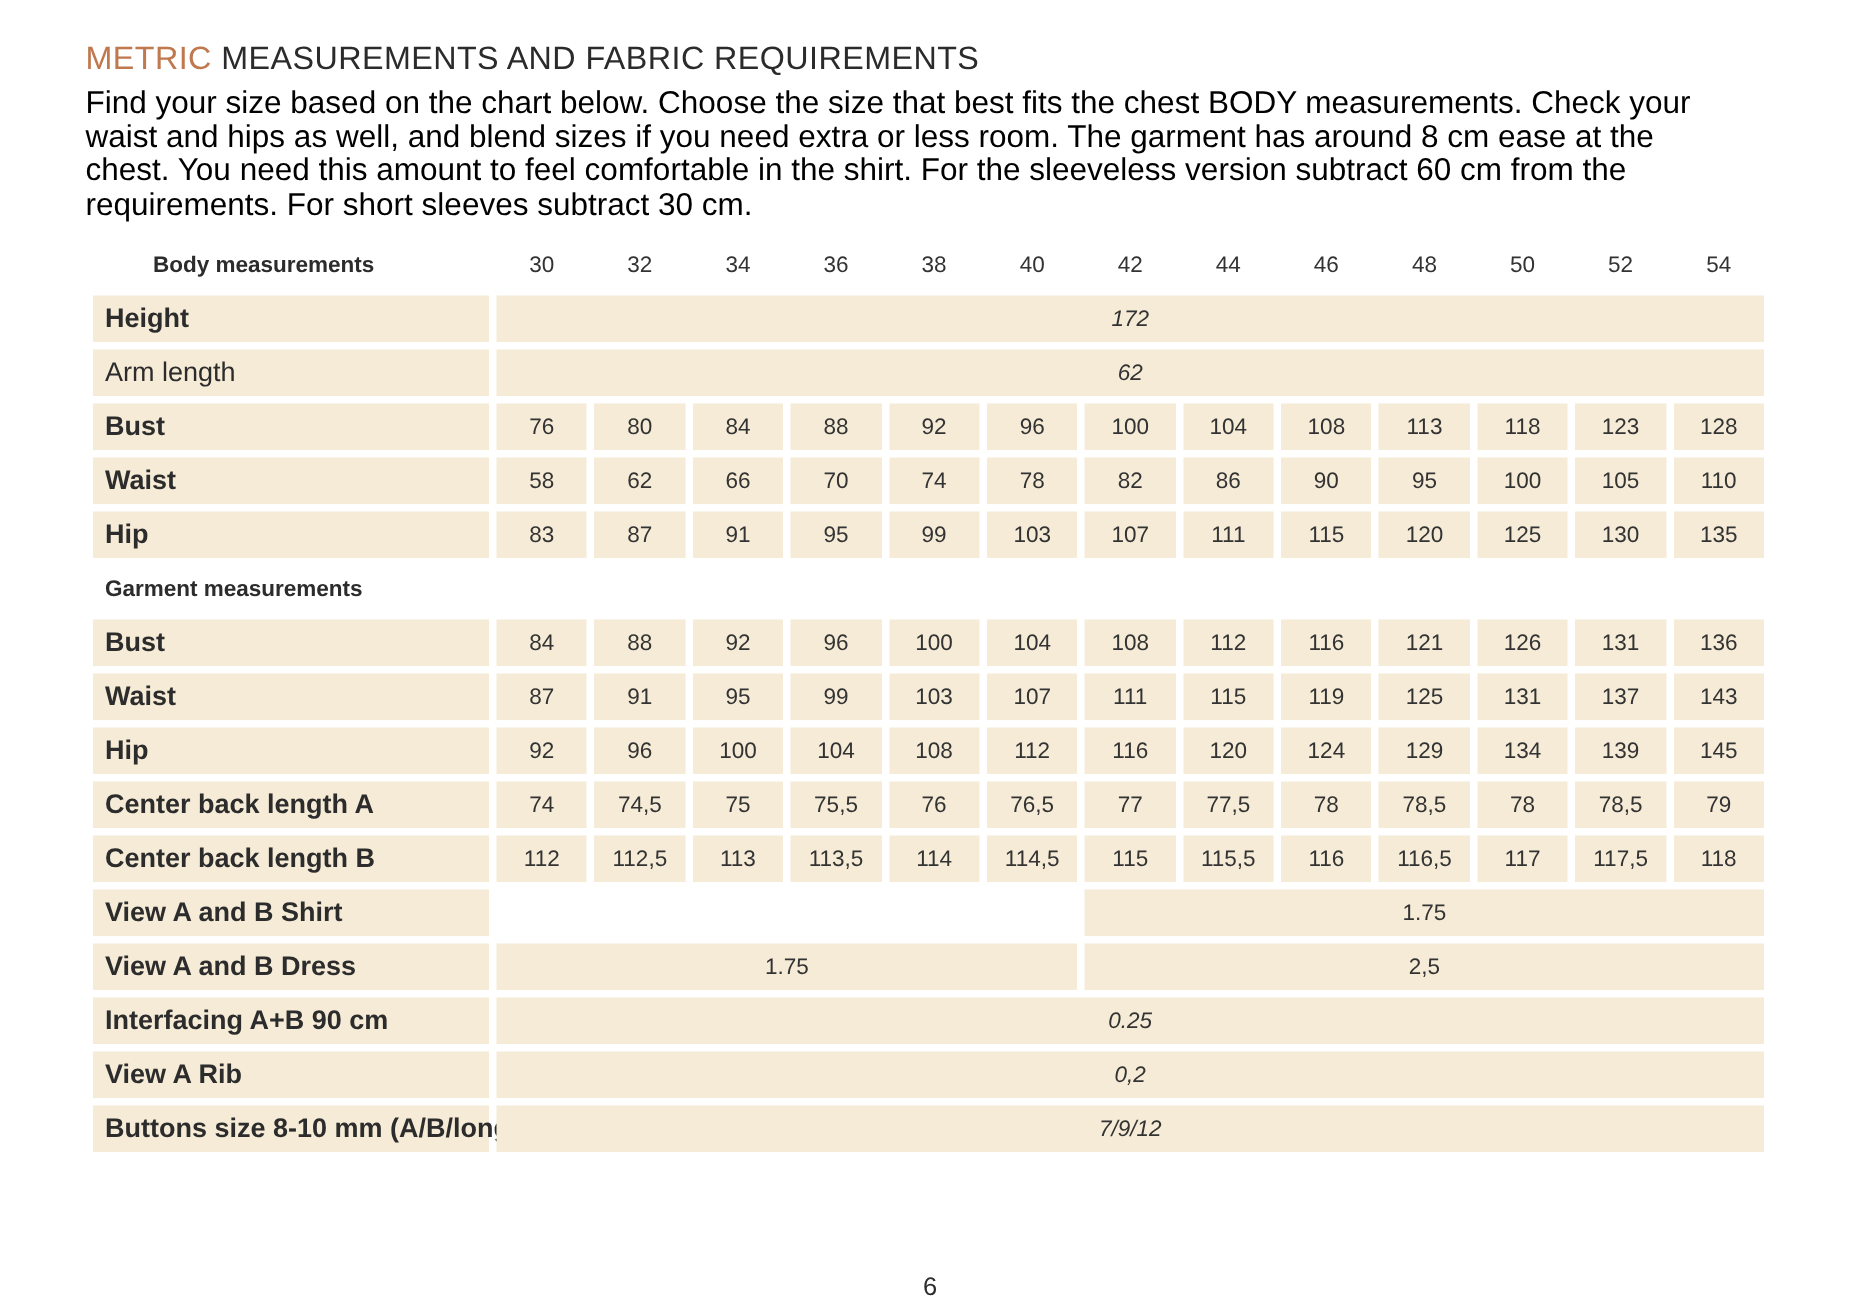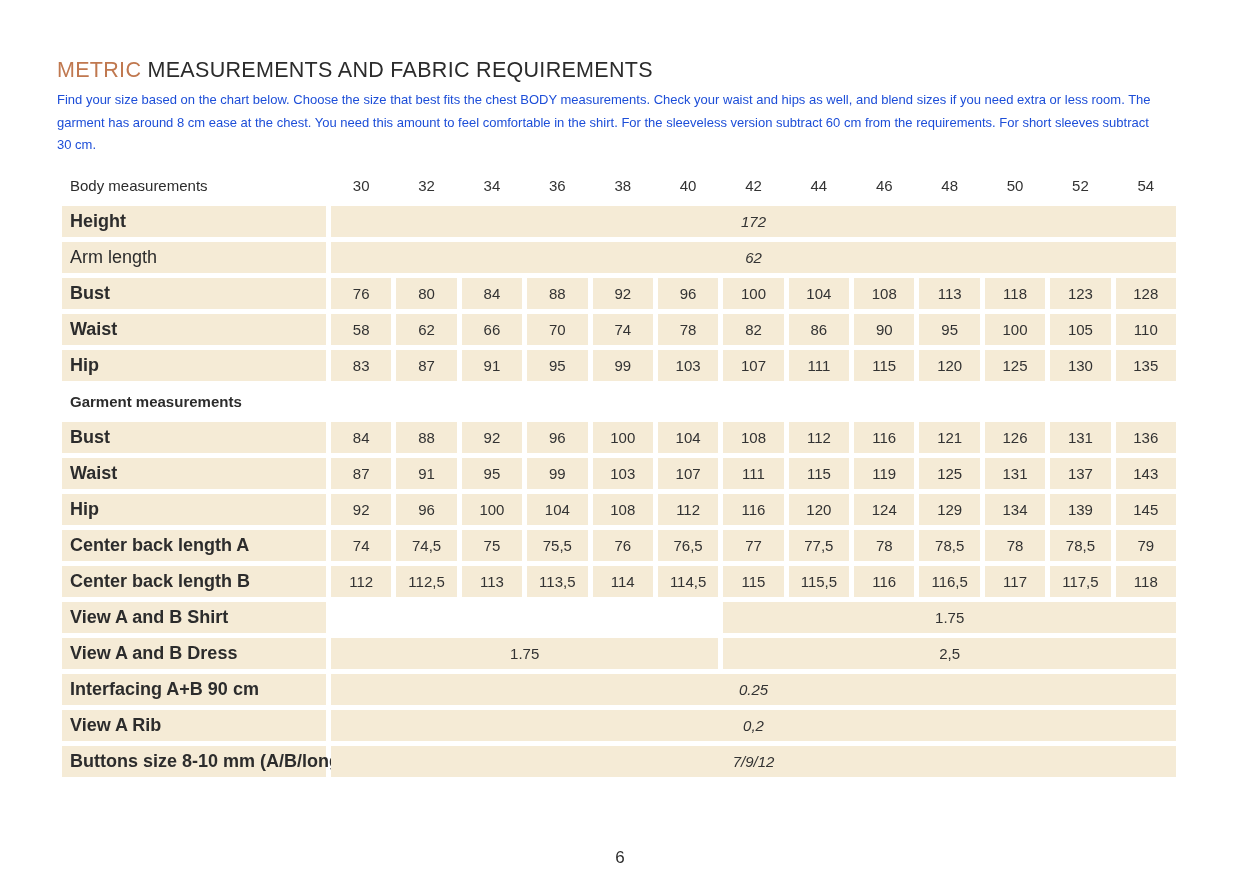--- a/index.html
+++ b/index.html
@@ -8,39 +8,39 @@
     background: #ffffff;
     font-family: "Liberation Sans", sans-serif;
     color: #2c2c2c;
   }
   .page {
     position: relative;
     width: 1240px;
     height: 874px;
     background: #ffffff;
     box-sizing: border-box;
-    padding: 58px 0 0 57px;
+    padding: 27px 0 0 57px;
     overflow: hidden;
   }
   h1.title {
     margin: 0 0 6px 0;
     font-size: 21.5px;
     font-weight: 500;
     letter-spacing: 0.3px;
     color: #2b2b2b;
     white-space: nowrap;
   }
   h1.title .accent { color: #c0784f; }
   p.intro {
     margin: 0;
     width: 1105px;
-    font-size: 13px;
+    font-size: 21px;
     line-height: 22.5px;
     font-weight: 400;
-    color: #1d4ed8;
+    color: #000000;
   }
   .size-table {
     margin-top: 13px;
     margin-left: 5px;
     width: 1114px;
     display: grid;
     grid-template-columns: 264px repeat(13, 1fr);
     grid-auto-rows: 31px;
     gap: 5px;
   }
@@ -62,21 +62,22 @@
     box-sizing: border-box;
     font-size: 18px;
     font-weight: 600;
     color: #2c2c2c;
     white-space: nowrap;
   }
   .label-cell.light { font-weight: 400; }
   .header-label {
     background: transparent;
     font-size: 15px;
-    font-weight: 400;
+    font-weight: 700;
+    margin-left: 32px;
   }
   .size-head {
     background: transparent;
     font-weight: 500;
   }
   .section-row {
     grid-column: 1 / -1;
     display: flex;
     align-items: center;
     padding-left: 8px;

